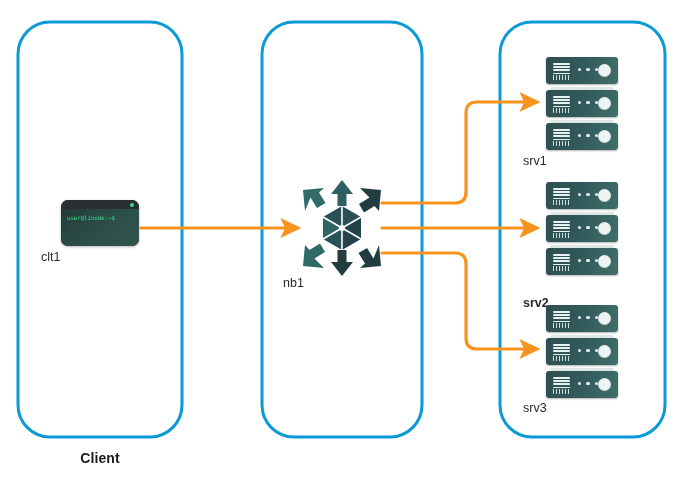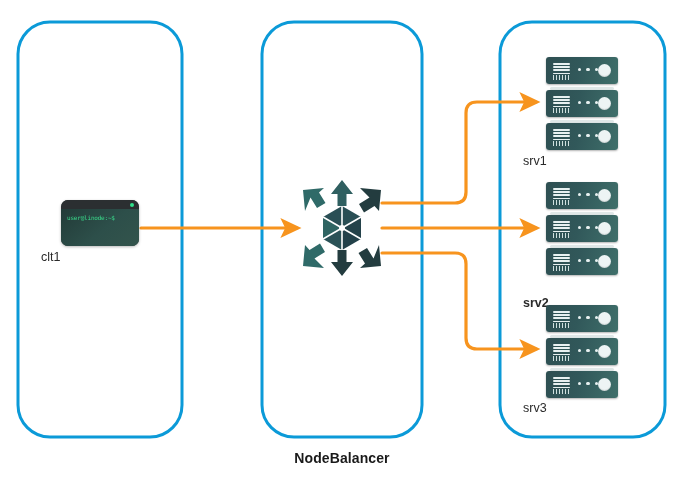--- a/index.html
+++ b/index.html
@@ -151,20 +151,21 @@
       <div class="term-bar">
         <span class="term-dot"></span>
       </div>
       <div class="term-body">
         <span class="term-text">user@linode:~$</span>
       </div>
     </div>
     <div class="node-label" style="left:41px;top:250px;width:118px;">clt1</div>
   </div>
 
+  <div class="node-label" style="left:283px;top:276px;width:118px;">nb1</div>
 
   <div class="node" style="left:0;top:0;">
     <div class="rack" style="left:546px;top:57px;">
       <div class="unit u1">
         <div class="u-lines">
             <i></i>
             <i></i>
             <i></i>
             <i></i>
           </div>
@@ -311,15 +312,15 @@
             <i></i>
             <i></i>
             <i></i>
           </div>
         <div class="u-circ"></div>
       </div>
     </div>
     <div class="node-label" style="left:523px;top:401px;width:118px;">srv3</div>
   </div>
 
-  <div class="zone-label" style="left:252px;top:450px;width:180px;">NodeBalancer</div>
+  <div class="zone-label" style="left:18px;top:450px;width:164px;">Client</div>
 
 </div>
 
 </body></html>

